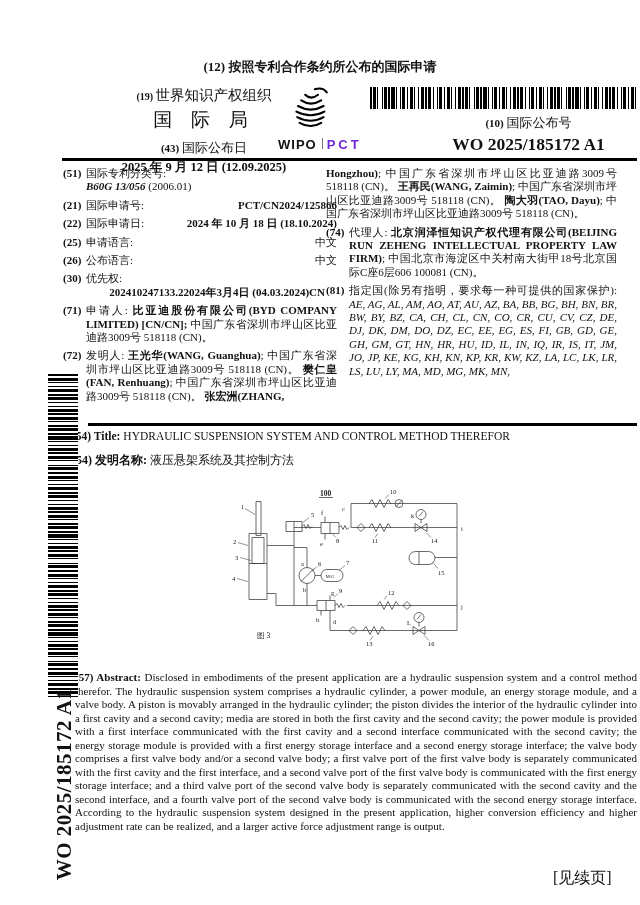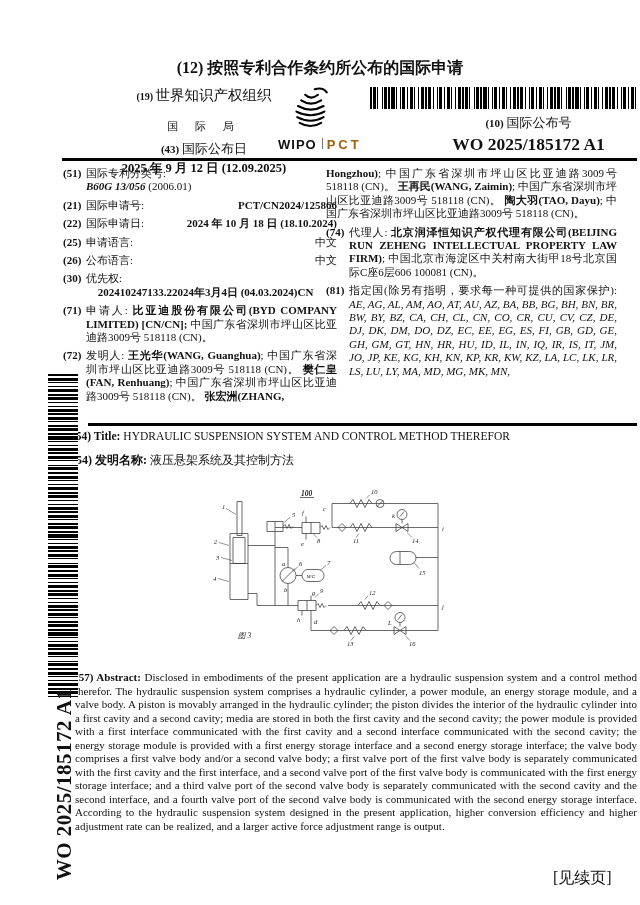--- a/index.html
+++ b/index.html
@@ -5,26 +5,26 @@
   * { margin:0; padding:0; box-sizing:border-box; }
   html,body { background:#e8e8e8; }
   .page {
     position:relative; width:640px; height:905px; background:#ffffff;
     font-family:"Liberation Serif","DejaVu Serif",serif; color:#111; overflow:hidden;
   }
   .b { font-weight:bold; }
   .i { font-style:italic; }
 
   .kind-line { position:absolute; top:58px; left:0; width:100%; text-align:center;
-    font-size:16px; font-weight:bold; }
+    font-size:13px; font-weight:bold; }
 
   .org-block { position:absolute; left:104px; top:86px; width:200px; text-align:center; }
   .org-line1 { font-size:14.5px; }
   .org-line1 .b { font-size:10px; }
-  .org-line2 { font-size:11px; letter-spacing:7px; margin-top:14px; }
+  .org-line2 { font-size:19px; letter-spacing:7px; margin-top:2px; }
   .org-line3 { font-size:13px; margin-top:6px; }
   .org-line3 .b { font-size:11px; }
   .org-line4 { font-size:12.5px; font-weight:bold; margin-top:2px; }
 
   .logo-block { position:absolute; left:278px; top:84px; width:64px; text-align:center; }
   .logo-globe { display:block; margin:0 auto; }
   .logo-text { font-family:"Liberation Sans","DejaVu Sans",sans-serif; font-weight:bold;
     font-size:13px; letter-spacing:1px; margin-top:1px; white-space:nowrap; }
   .logo-sep { display:inline-block; width:1px; height:11px; background:#777; margin:0 4px 0 5px; }
 
@@ -43,27 +43,27 @@
   .rule2 { position:absolute; left:88px; top:423px; width:549px; height:2.5px; background:#000; }
 
   .col { position:absolute; top:167px; font-size:11px; line-height:13.4px; text-align:justify; }
   .col-left  { left:63px;  width:274px; }
   .col-right { left:326px; width:291px; }
   .field { position:relative; padding-left:23px; margin-bottom:5px; }
   .field .fnum { position:absolute; left:0; top:0; font-weight:bold; }
   .noindent { padding-left:0; }
   .vrow { display:flex;justify-content:center; }
   .vrow .fv { margin-left:auto; text-align:right; }
-  .prio-row { display:flex; justify-content:center; padding-right:12px; }
+  .prio-row { display:flex; justify-content:flex-end; padding-right:12px; }
 
   .title54 { position:absolute; left:72px; width:565px; font-size:11.5px; }
   .title54en { top:430px; }
   .title54zh { top:452px; font-size:12px; }
 
-  .figure-wrap { position:absolute; left:210px; top:483px; width:260px; height:175px;font-style:italic; }
+  .figure-wrap { position:absolute; left:229px; top:483px; width:260px; height:175px; }
   .figure-wrap svg { width:100%; height:100%; }
   .figure-wrap svg * { vector-effect:non-scaling-stroke; }
   .fig-stroke { fill:none; stroke:#3a3a3a; stroke-width:0.75; }
   .fig-lead { fill:none; stroke:#3a3a3a; stroke-width:0.55; }
   svg text { font-family:"Liberation Serif","DejaVu Serif",serif; font-size:6.5px; fill:#222; }
   text.fig-ref { font-size:7.5px; font-weight:bold; }
   text.fig-cap { font-size:7.5px; }
   text.fig-mg  { font-size:4.8px; }
 
   .abstract { position:absolute; left:75px; top:671px; width:562px;
@@ -101,21 +101,21 @@
         <path d="M36 5 Q 46 2 51 9"></path>
         <path d="M24 12 Q 31 19 40 12"></path>
         <path d="M19 19 Q 31 27 44 19"></path>
         <path d="M15 26 Q 31 35 47 26"></path>
         <path d="M13 33 Q 31 42 48 33"></path>
         <path d="M14 40 Q 31 49 47 40"></path>
         <path d="M17 47 Q 31 55 44 47"></path>
       </g>
     </svg>
     <div class="logo-text">
-      <span>WIPO</span><span class="logo-sep"></span><span style="letter-spacing:3px;color:#a16207;">PCT</span>
+      <span>WIPO</span><span class="logo-sep"></span><span style="letter-spacing:3px;color:#6d28d9;">PCT</span>
     </div>
   </div>
 
   <div class="barcode-top"></div>
 
   <div class="f10-block">
     <div class="f10-label"><span class="b">(10) </span><span>国际公布号</span></div>
     <div class="f10-number">WO 2025/185172 A1</div>
   </div>
 

